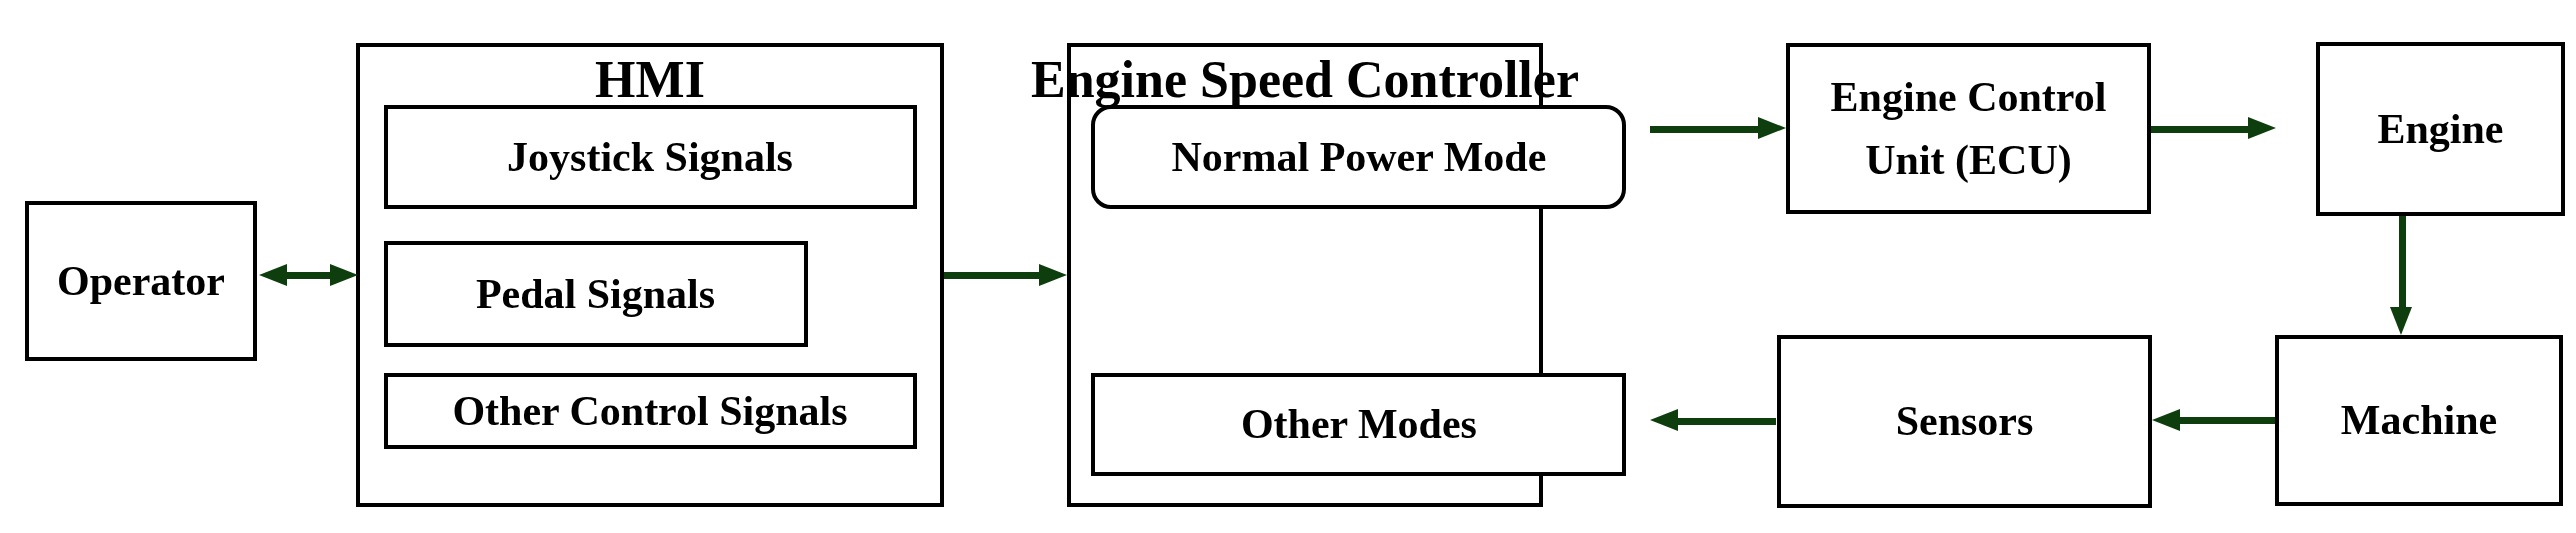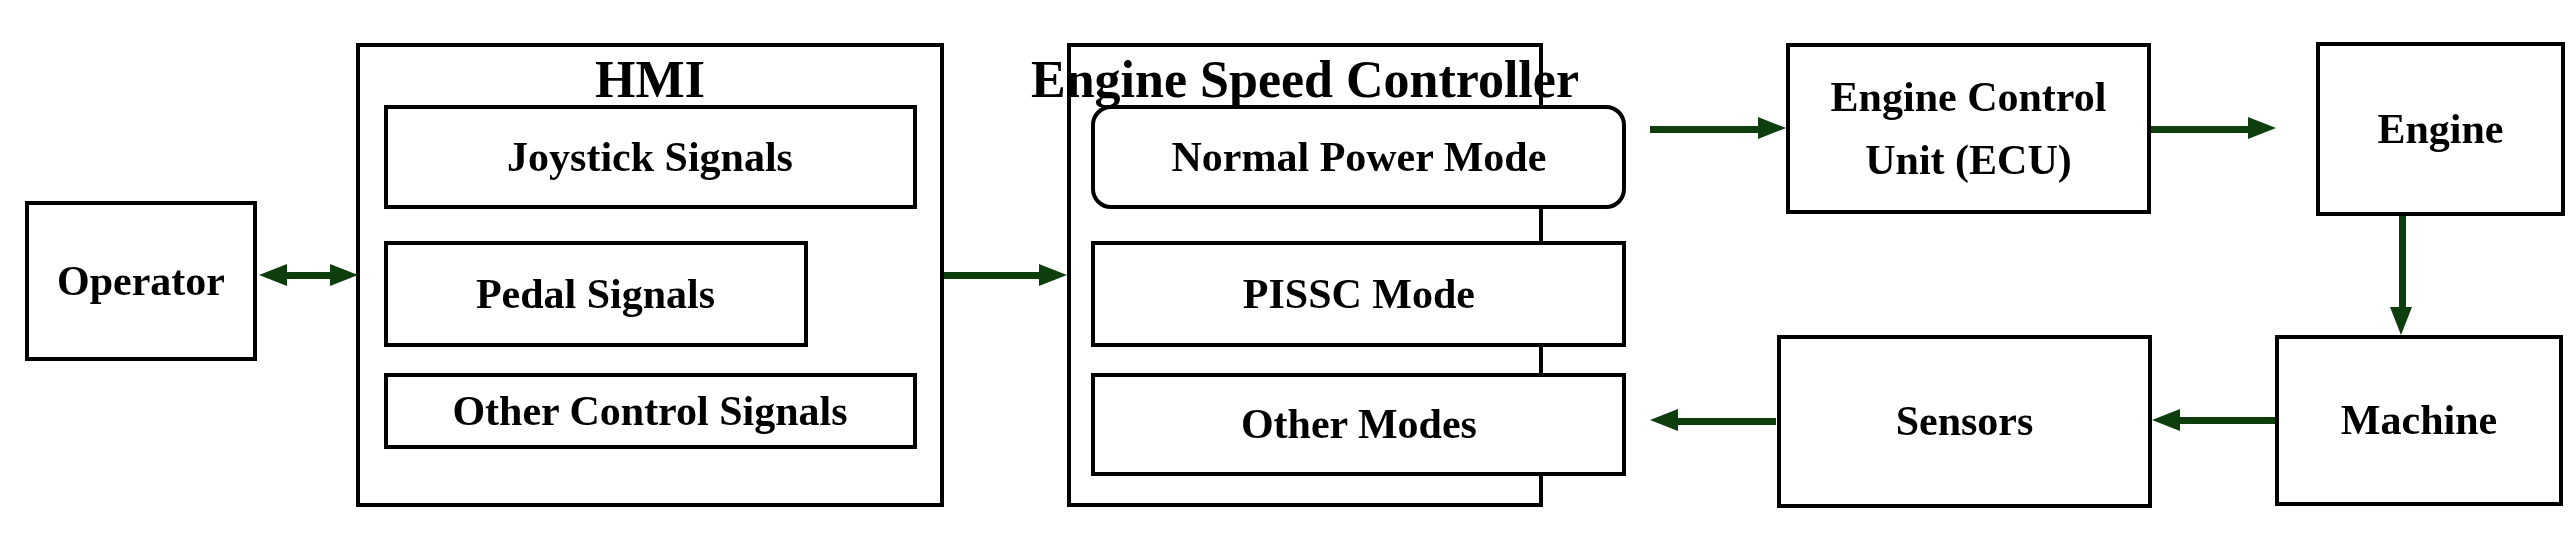--- a/index.html
+++ b/index.html
@@ -86,23 +86,20 @@
     <div class="inner-box" style="left:23.5px; top:326px; width:533px; height:76px;">
       <div class="label">Other Control Signals</div>
     </div>
   </div>
 
   <div class="node" style="left:1067px; top:43px; width:476px; height:464px;">
     <div class="container-title">Engine Speed Controller</div>
     <div class="inner-box" style="left:20.4px; top:58px; width:535px; height:104px;border-radius:20px;">
       <div class="label">Normal Power Mode</div>
     </div>
-    <div class="inner-box" style="left:20.4px; top:194px; width:535px; height:106px;">
-      <div class="label">PISSC Mode</div>
-    </div>
     <div class="inner-box" style="left:20.4px; top:326px; width:535px; height:103px;">
       <div class="label">Other Modes</div>
     </div>
   </div>
 
   <div class="node" style="left:1786px; top:43px; width:365px; height:171px;">
     <div class="label label-2line">
       <div>Engine Control</div>
       <div>Unit (ECU)</div>
     </div>

